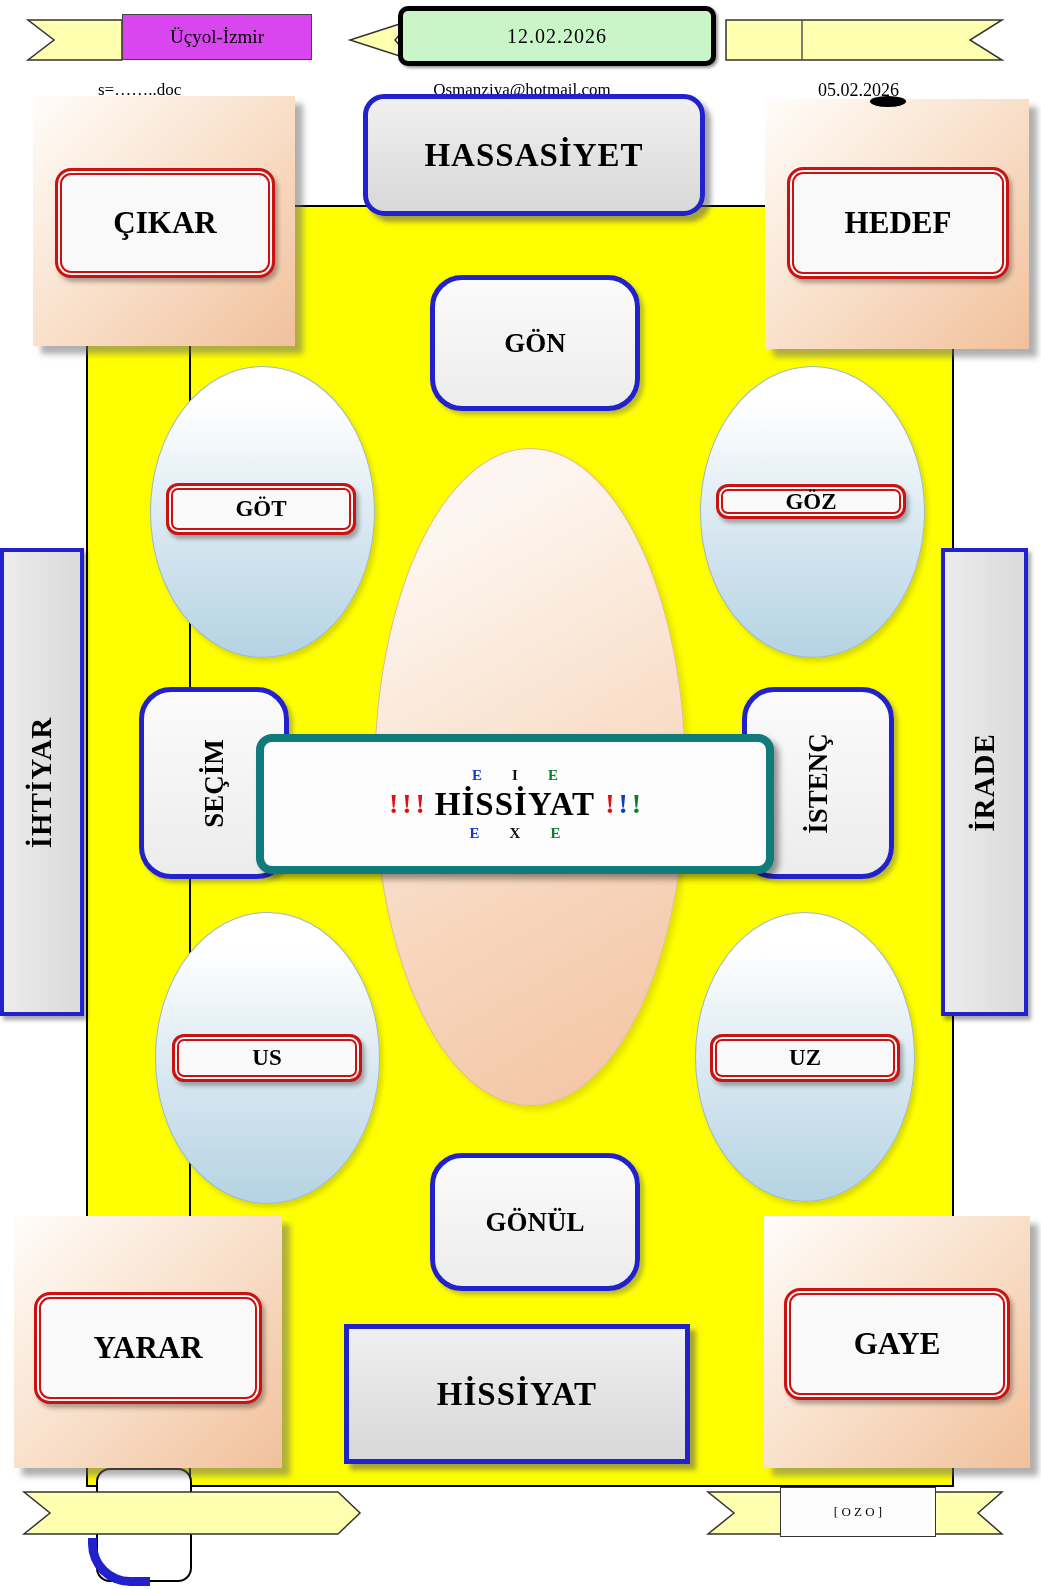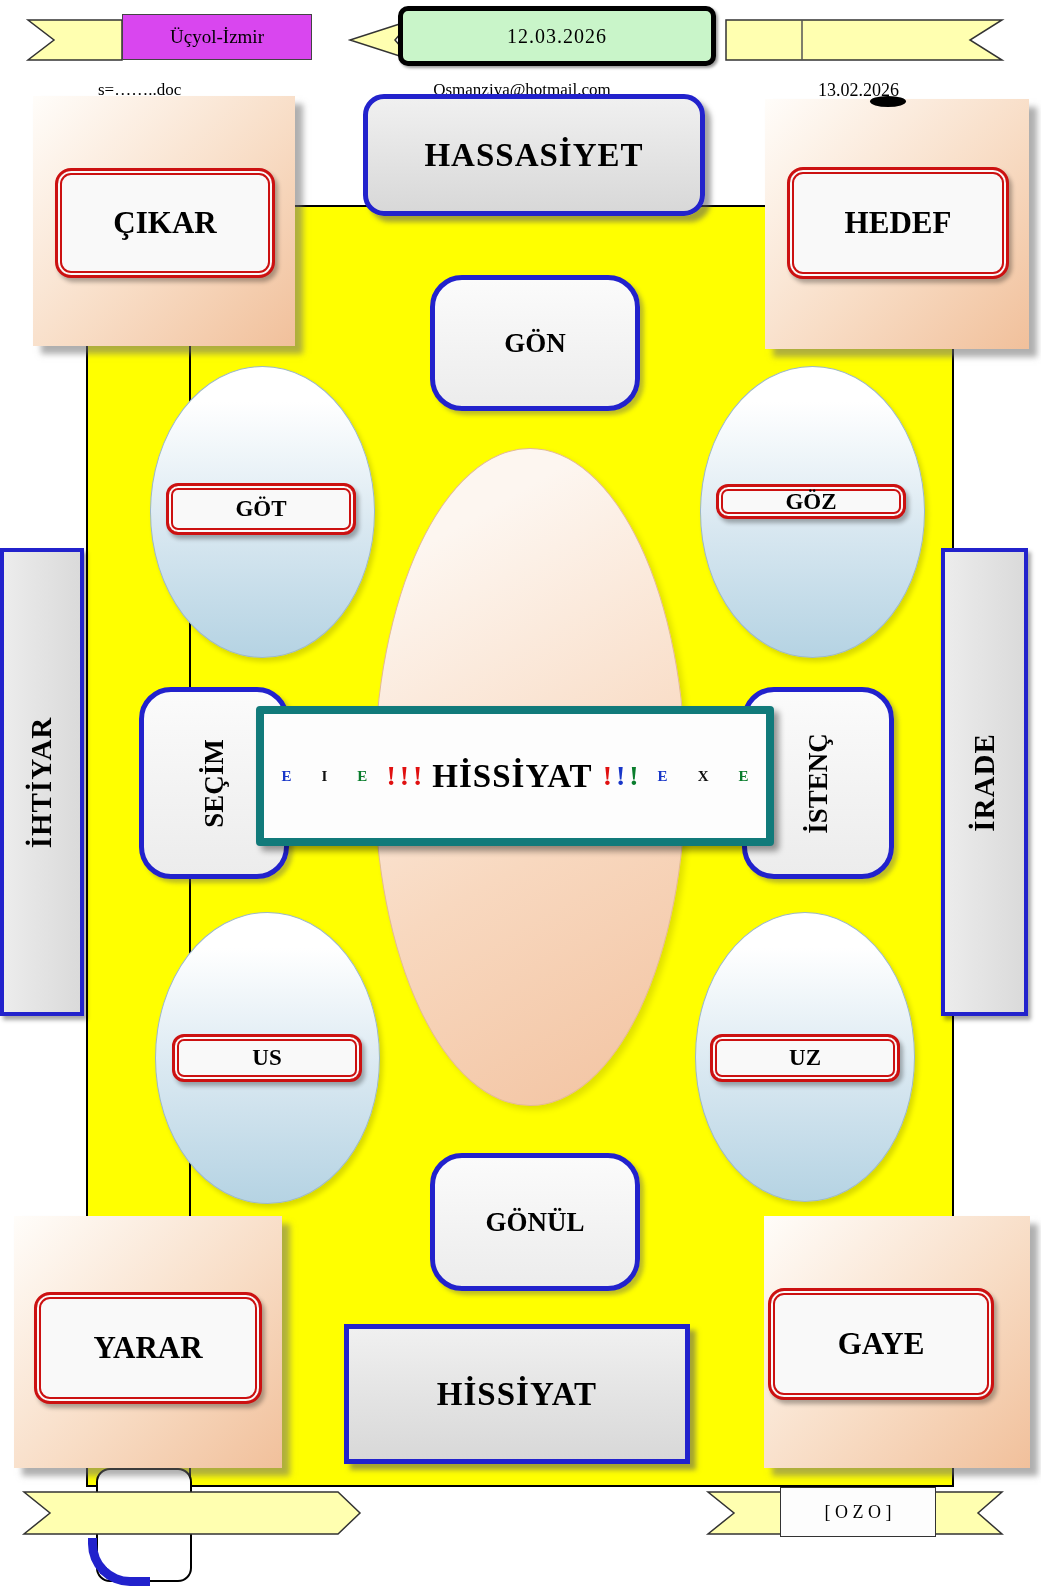--- a/index.html
+++ b/index.html
@@ -66,24 +66,25 @@
     border:4px solid #2222cc; z-index:4;
     box-shadow:3px 4px 4px rgba(0,0,0,.35);
   }
   .vwrap { width:100%; height:100%; display:flex; align-items:center; justify-content:center; }
   .vtext { transform:rotate(-90deg); white-space:nowrap; font-weight:bold; }
   .vtext.bar { font-size:29px; letter-spacing:1px; }
   .vtext.mid { font-size:27px; }
 
   
   .tealbox {
-    background:#fdfdfd; border:8px solid #117a7a; border-radius:4px;
+    background:#fdfdfd; border:8px solid #117a7a; border-radius:16px;
     box-shadow:5px 5px 6px rgba(0,0,0,.4); z-index:6;
-    display:flex; flex-direction:row; align-items:center; justify-content:center;
+    display:flex; flex-direction:column; align-items:center; justify-content:center;
     gap:2px;
+    margin-top:28px;
   }
   .eie { font-weight:bold; font-size:15px; }
   .eie span { margin:0 15px; }
   .mainrow { font-weight:bold; font-size:28px; display:flex; align-items:center; }
   .mainrow span { margin:0 2px; }
   .mainrow span.word { font-size:33px; margin:0 8px; letter-spacing:1px; }
 
   
   .ribbon-label {
     background:#d946ef; border:1.5px solid #444; z-index:5;
@@ -98,49 +99,49 @@
   .email { text-decoration:underline; color:#000; }
   .blob { background:#000; border-radius:50%; z-index:5; }
 
   
   .fragment { background:#fff; border:2px solid #000; border-radius:14px; z-index:2; }
   .bluearc {
     border-left:9px solid #2222cc; border-bottom:9px solid #2222cc;
     border-bottom-left-radius:42px; z-index:3;
   }
   .ozo {
-    background:#fdfdfd; border:1.5px solid #333; z-index:6; font-size:18px;
+    background:#fdfdfd; border:1.5px solid #333; z-index:6; font-size:13px;
   }
   svg.ribbon { position:absolute; z-index:4; overflow:visible; }
 </style>
 </head>
 <body>
 
 <div class="canvas">
 
   <svg class="ribbon" style="left:20px; top:8px;" width="400" height="60" viewBox="0 0 400 60">
     <polygon points="8,12 102,12 102,52 8,52 34,32" fill="#ffffb0" stroke="#333" stroke-width="1.5"></polygon>
     <polygon points="392,12 330,32 392,52 375,32" fill="#ffffb0" stroke="#333" stroke-width="1.5"></polygon>
   </svg>
   <div class="abs ribbon-label flexc" style="left:122px; top:14px; width:190px; height:46px;">
     <span>Üçyol-İzmir</span>
   </div>
   <div class="abs datebox flexc" style="left:398px; top:6px; width:318px; height:60px;">
-    <span>12.03.2026</span>
+    <span>12.02.2026</span>
   </div>
   <svg class="ribbon" style="left:724px; top:8px;" width="290" height="60" viewBox="0 0 290 60">
     <polygon points="2,12 278,12 246,32 278,52 2,52" fill="#ffffb0" stroke="#333" stroke-width="1.5"></polygon>
     <line x1="78" y1="12" x2="78" y2="52" stroke="#555" stroke-width="1.5"></line>
   </svg>
 
   <div class="abs smalltext" style="left:98px; top:80px;">s=……..doc</div>
   <div class="abs smalltext" style="left:392px; top:80px; width:260px; text-align:center;">
     <a class="email" href="#">Osmanziya@hotmail.com</a>
   </div>
-  <div class="abs smalltext" style="left:818px; top:80px; font-size:18px;">13.02.2026</div>
+  <div class="abs smalltext" style="left:818px; top:80px; font-size:18px;">05.02.2026</div>
   <div class="abs blob" style="left:870px; top:96px; width:36px; height:11px;"></div>
 
   <div class="abs board" style="left:86px; top:205px; width:868px; height:1282px;"></div>
   <div class="abs vline" style="left:189px; top:346px; width:2px; height:1138px;"></div>
 
   <div class="abs peach" style="left:33px; top:96px; width:262px; height:250px;">
     <div class="redlabel big" style="left:22px; top:72px; width:220px; height:110px;">
       <span>ÇIKAR</span>
     </div>
   </div>
@@ -225,21 +226,21 @@
     <div class="redlabel big" style="left:20px; top:76px; width:228px; height:112px;">
       <span>YARAR</span>
     </div>
   </div>
 
   <div class="abs graybox flexc" style="left:344px; top:1324px; width:346px; height:140px;">
     <span>HİSSİYAT</span>
   </div>
 
   <div class="abs peach" style="left:764px; top:1216px; width:266px; height:252px;">
-    <div class="redlabel big" style="left:4px; top:72px; width:226px; height:112px;">
+    <div class="redlabel big" style="left:20px; top:72px; width:226px; height:112px;">
       <span>GAYE</span>
     </div>
   </div>
 
   <div class="abs fragment" style="left:96px; top:1468px; width:96px; height:114px;"></div>
   <div class="abs bluearc" style="left:88px; top:1538px; width:62px; height:48px;"></div>
 
   <svg class="ribbon" style="left:18px; top:1482px;" width="344" height="60" viewBox="0 0 344 60">
     <polygon points="6,10 320,10 342,31 320,52 6,52 32,31" fill="#ffffb0" stroke="#333" stroke-width="1.5"></polygon>
   </svg>

